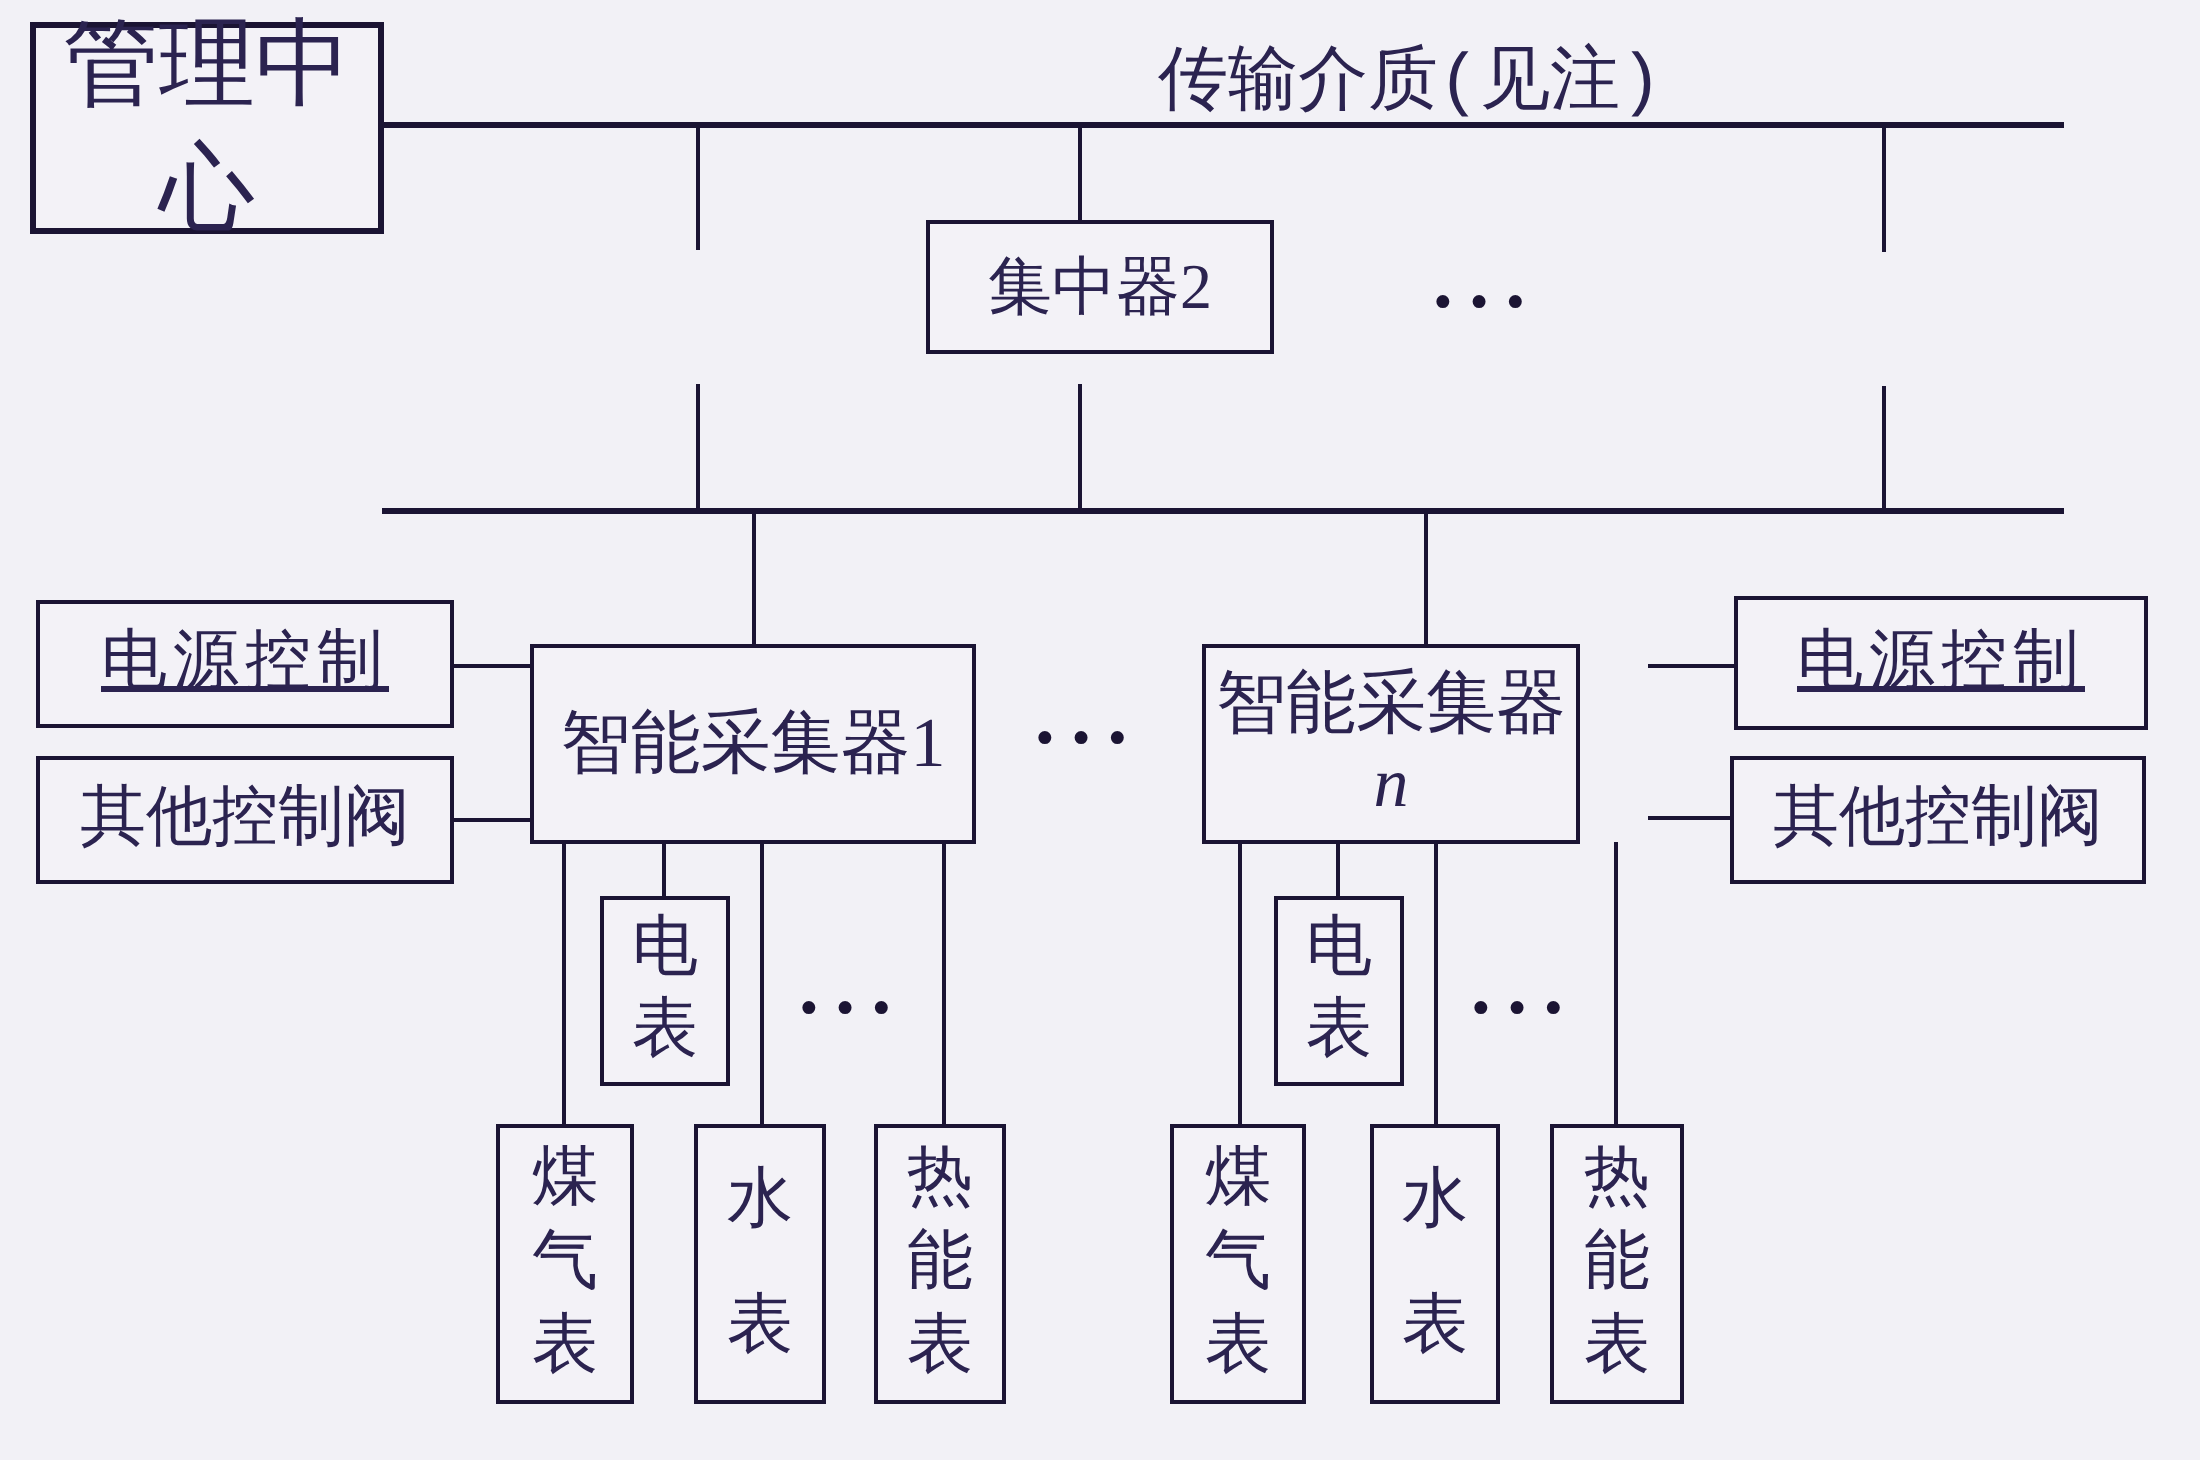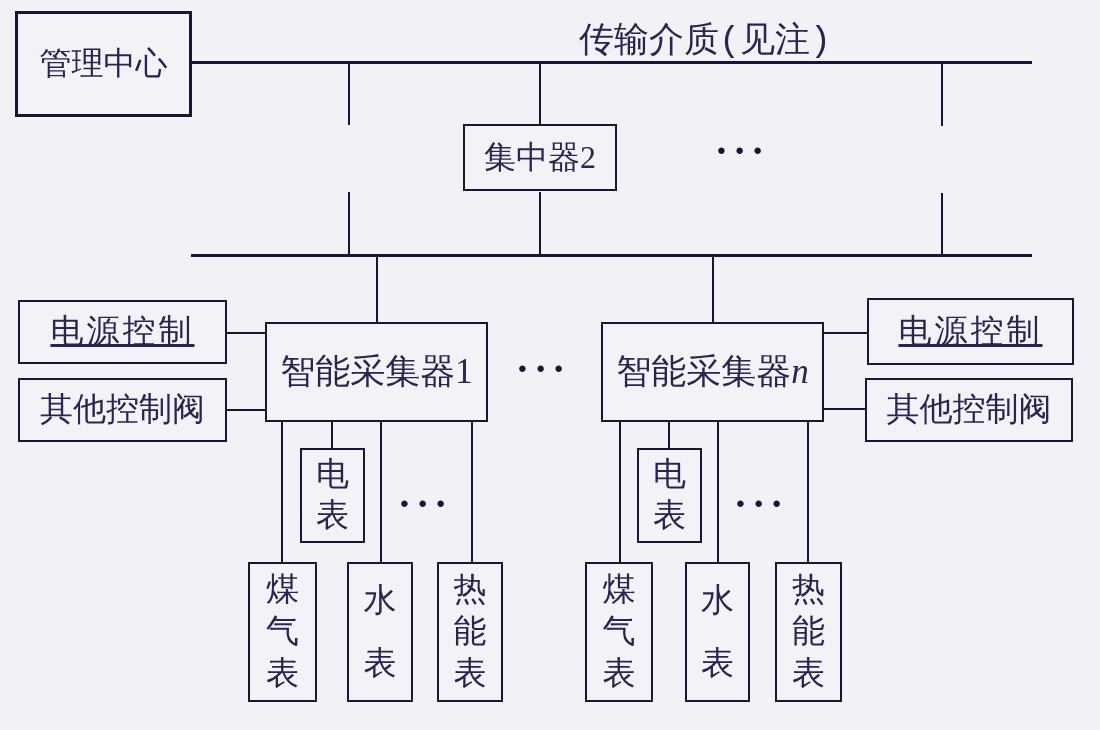--- a/index.html
+++ b/index.html
@@ -20,21 +20,21 @@
   .dots {
     position:absolute; width:80px; text-align:center;
     font-weight:bold; color:#1b1433; letter-spacing:0.12em;
     font-size:40px; line-height:40px;
   }
   .bus-label { position:absolute; text-align:center; white-space:nowrap; }
   .var { font-style:italic; }
   .f32 { font-size:32px; }
   .f33 { font-size:33px; }
   .f35 { font-size:35px; }
-  .f36 { font-size:32px; line-height:1.3; }
+  .f36 { font-size:48px; line-height:1.3; }
   .ls2 { letter-spacing:2px; }
   .ls3 { letter-spacing:3px;text-decoration:underline; }
 </style>
 </head>
 <body>
 
 <div class="stage">
 
   <div class="hline" style="left:192px;top:61px;width:840px;height:3px;"></div>
   <div class="hline" style="left:191px;top:254px;width:841px;height:3px;"></div>
@@ -47,42 +47,42 @@
     </div>
   </div>
 
   <div class="vline" style="left:348px;top:63px;width:2px;height:62px;"></div>
   <div class="vline" style="left:348px;top:192px;width:2px;height:62px;"></div>
   <div class="vline" style="left:539px;top:63px;width:2px;height:62px;"></div>
   <div class="vline" style="left:539px;top:192px;width:2px;height:62px;"></div>
   <div class="vline" style="left:941px;top:63px;width:2px;height:63px;"></div>
   <div class="vline" style="left:941px;top:193px;width:2px;height:61px;"></div>
 
-  <div class="box f32" style="left:463px;top:124px;width:154px;height:67px;">
+  <div class="box f32" style="left:463px;top:110px;width:174px;height:67px;">
     <span><span>集中器</span><span>2</span></span>
   </div>
   <div class="dots" style="left:702px;top:131px;">···</div>
 
   <div class="vline" style="left:376px;top:256px;width:2px;height:66px;"></div>
   <div class="vline" style="left:712px;top:256px;width:2px;height:66px;"></div>
 
   <div class="box f33 ls3" style="left:18px;top:300px;width:209px;height:64px;">
     <span>电源控制</span>
   </div>
   <div class="box f33" style="left:18px;top:378px;width:209px;height:64px;">
     <span>其他控制阀</span>
   </div>
   <div class="hline" style="left:227px;top:332px;width:38px;height:2px;"></div>
   <div class="hline" style="left:227px;top:409px;width:38px;height:2px;"></div>
 
   <div class="box f35" style="left:265px;top:322px;width:223px;height:100px;">
     <span><span>智能采集器</span><span>1</span></span>
   </div>
   <div class="dots" style="left:503px;top:349px;">···</div>
-  <div class="box f35" style="left:601px;top:322px;width:223px;height:100px;">
+  <div class="box f35" style="left:601px;top:322px;width:189px;height:100px;">
     <span><span>智能采集器</span><span class="var">n</span></span>
   </div>
 
   <div class="hline" style="left:824px;top:332px;width:43px;height:2px;"></div>
   <div class="hline" style="left:824px;top:408px;width:41px;height:2px;"></div>
   <div class="box f33 ls3" style="left:867px;top:298px;width:207px;height:67px;">
     <span>电源控制</span>
   </div>
   <div class="box f33" style="left:865px;top:378px;width:208px;height:64px;">
     <span>其他控制阀</span>

